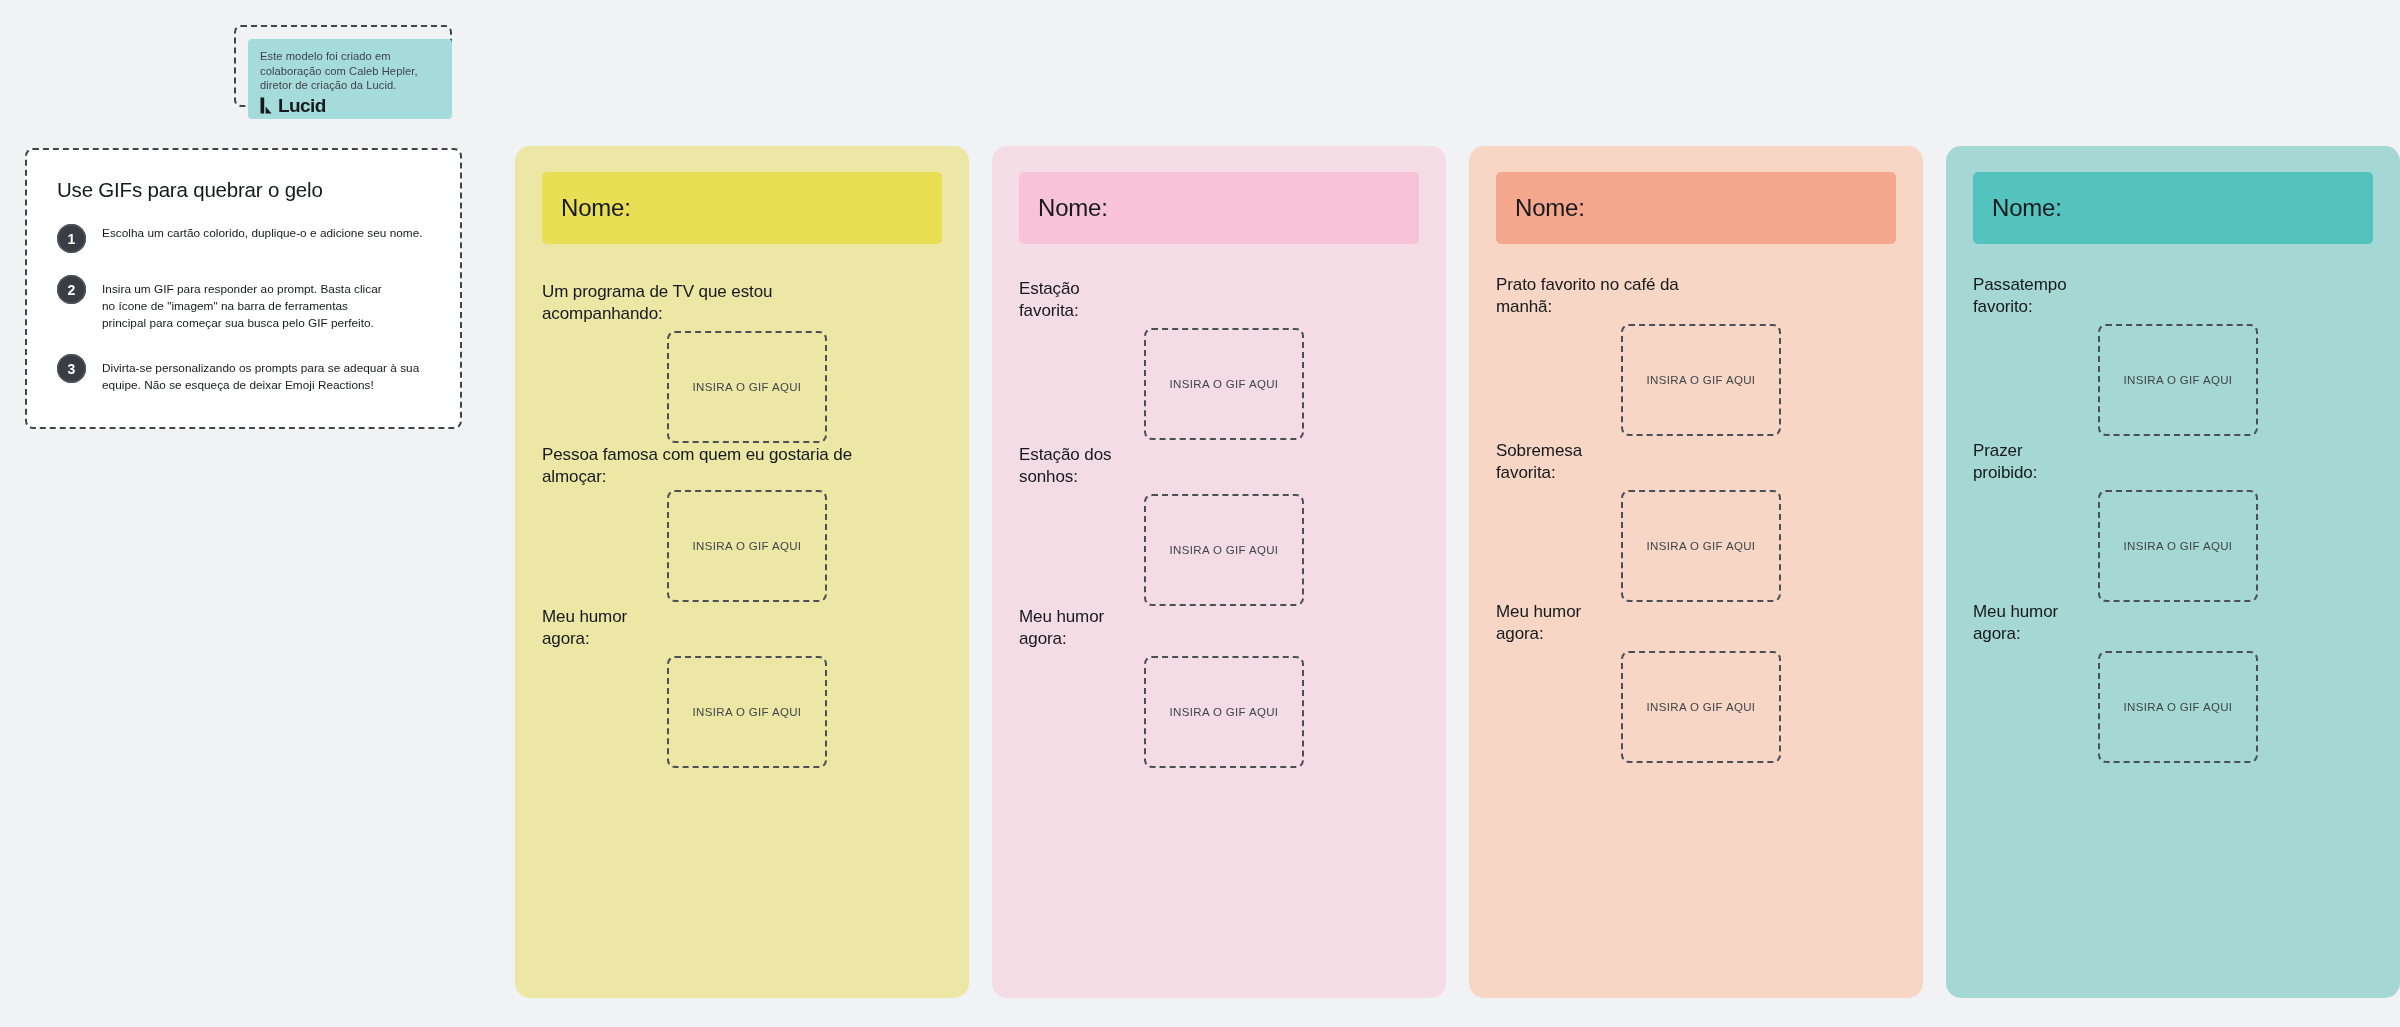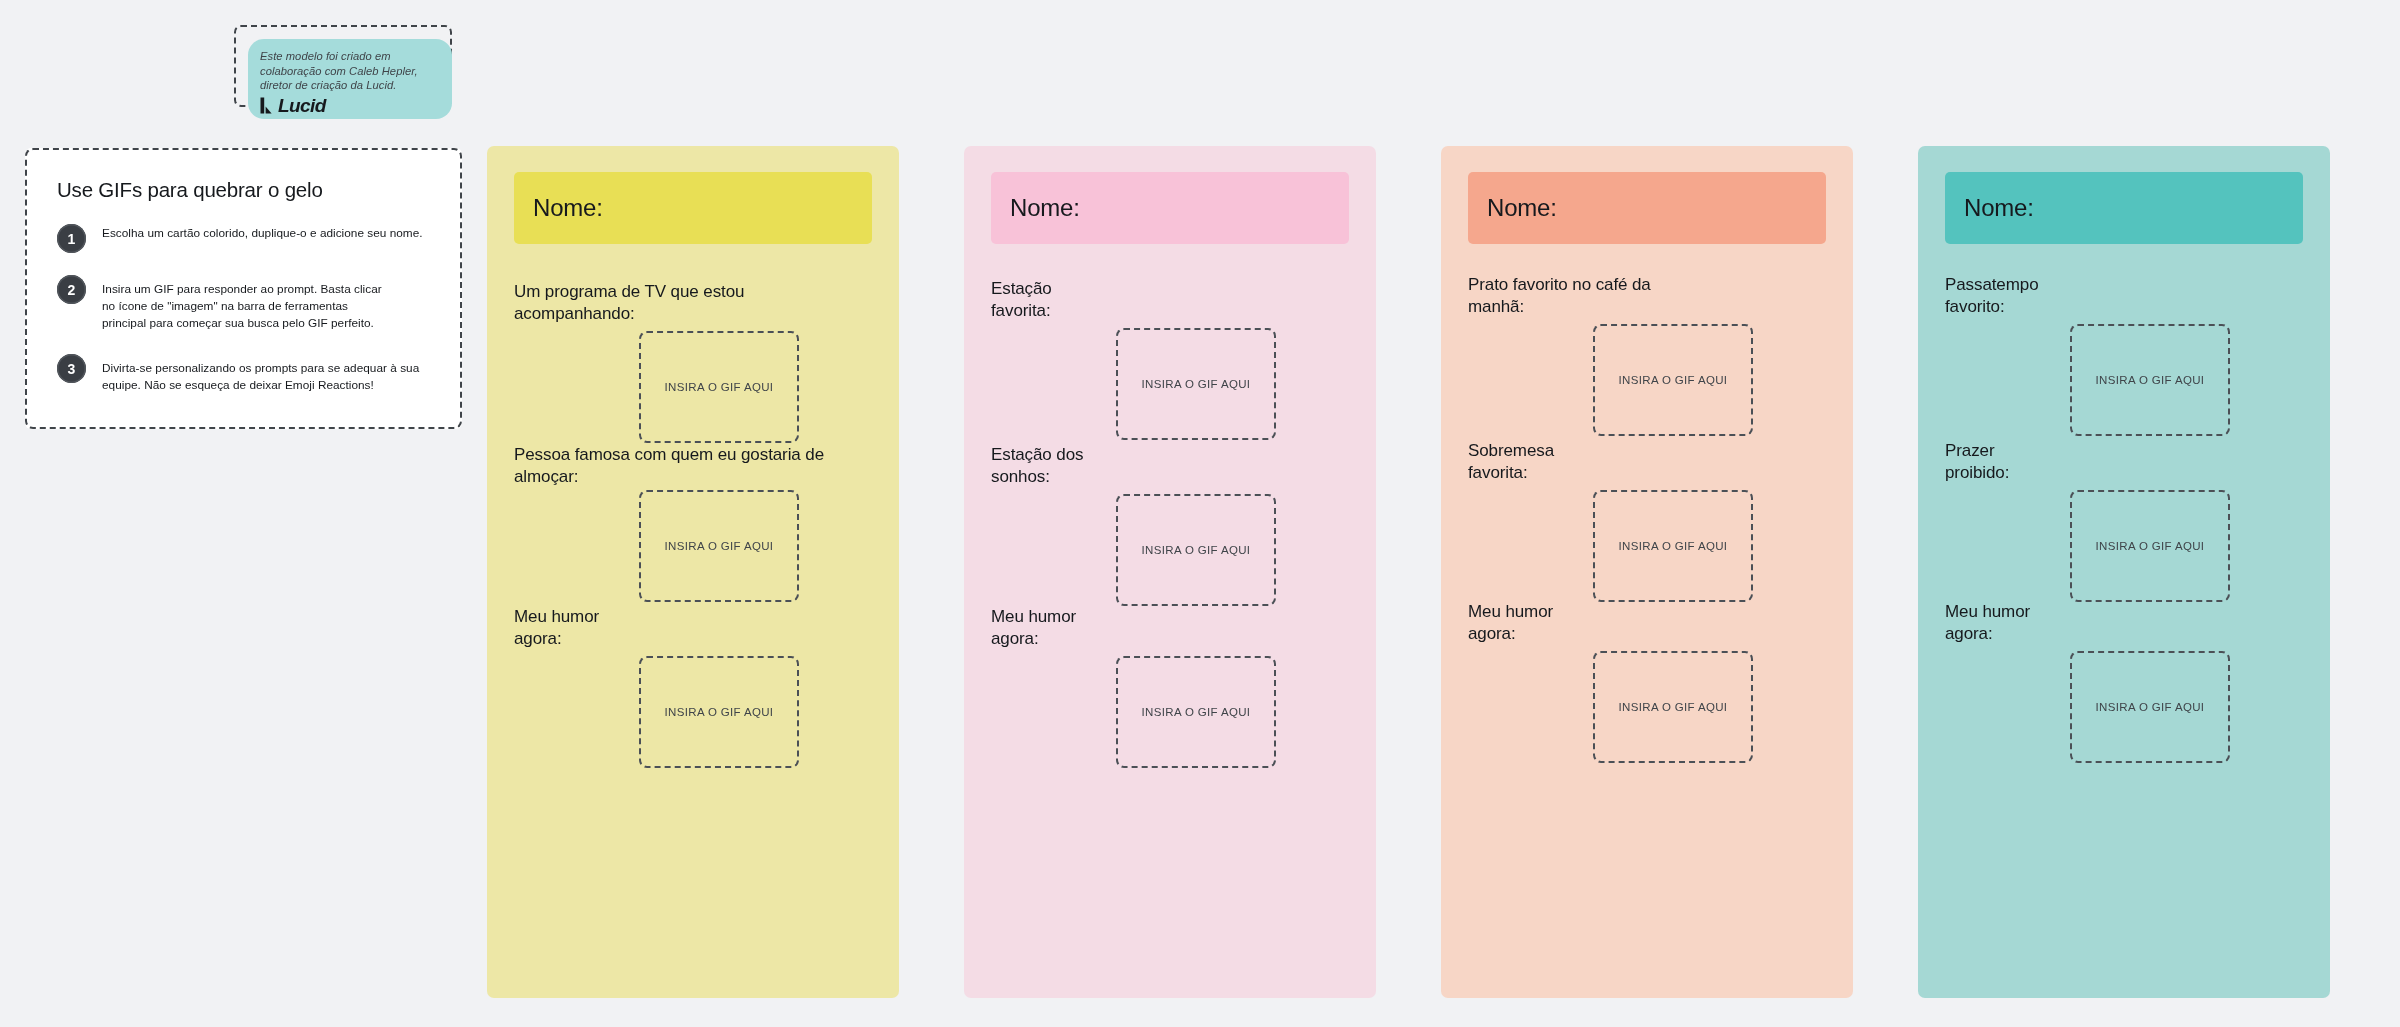--- a/index.html
+++ b/index.html
@@ -32,24 +32,23 @@
     border: 2px dashed #3F4449;
     border-radius: 7px;
   }
   #attribution-card {
     position: absolute;
     left: 14px;
     top: 14px;
     width: 204px;
     height: 80px;
     background: #A5DCDB;
-    border-radius: 16px;
+    border-radius: 4px;
     box-sizing: border-box;
     padding: 10px 20px 0 12px;
-    font-style: italic;
   }
   #attribution-text {
     font-size: 11.2px;
     line-height: 14.5px;
     color: #3F4449;
     letter-spacing: 0.05px;
     white-space: pre-line;
   }
   #lucid-logo {
     display: flex;
@@ -137,25 +136,26 @@
   #cards {
     position: absolute;
     left: 487px;
     top: 146px;
     width: 1886px;
     height: 852px;
   }
   .card {
     position: absolute;
     top: 0;
-    width: 412px;
+    width: 454px;
     height: 852px;
-    border-radius: 7px;
+    border-radius: 15px;
     box-sizing: border-box;
     padding: 0;
+    margin-left: 28px;
   }
   .card-header {
     position: absolute;
     left: 27px;
     top: 26px;
     right: 27px;
     height: 72px;
     border-radius: 5px;
     display: flex;
     align-items: center;

